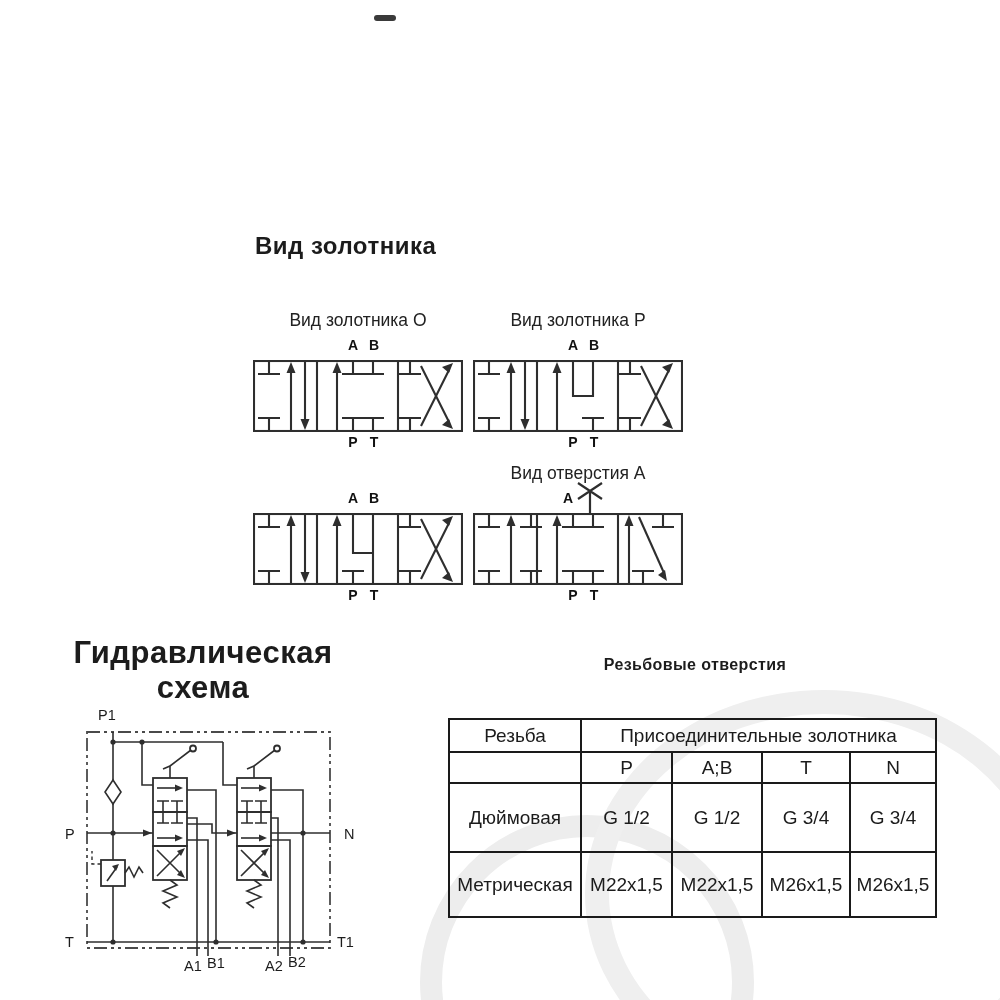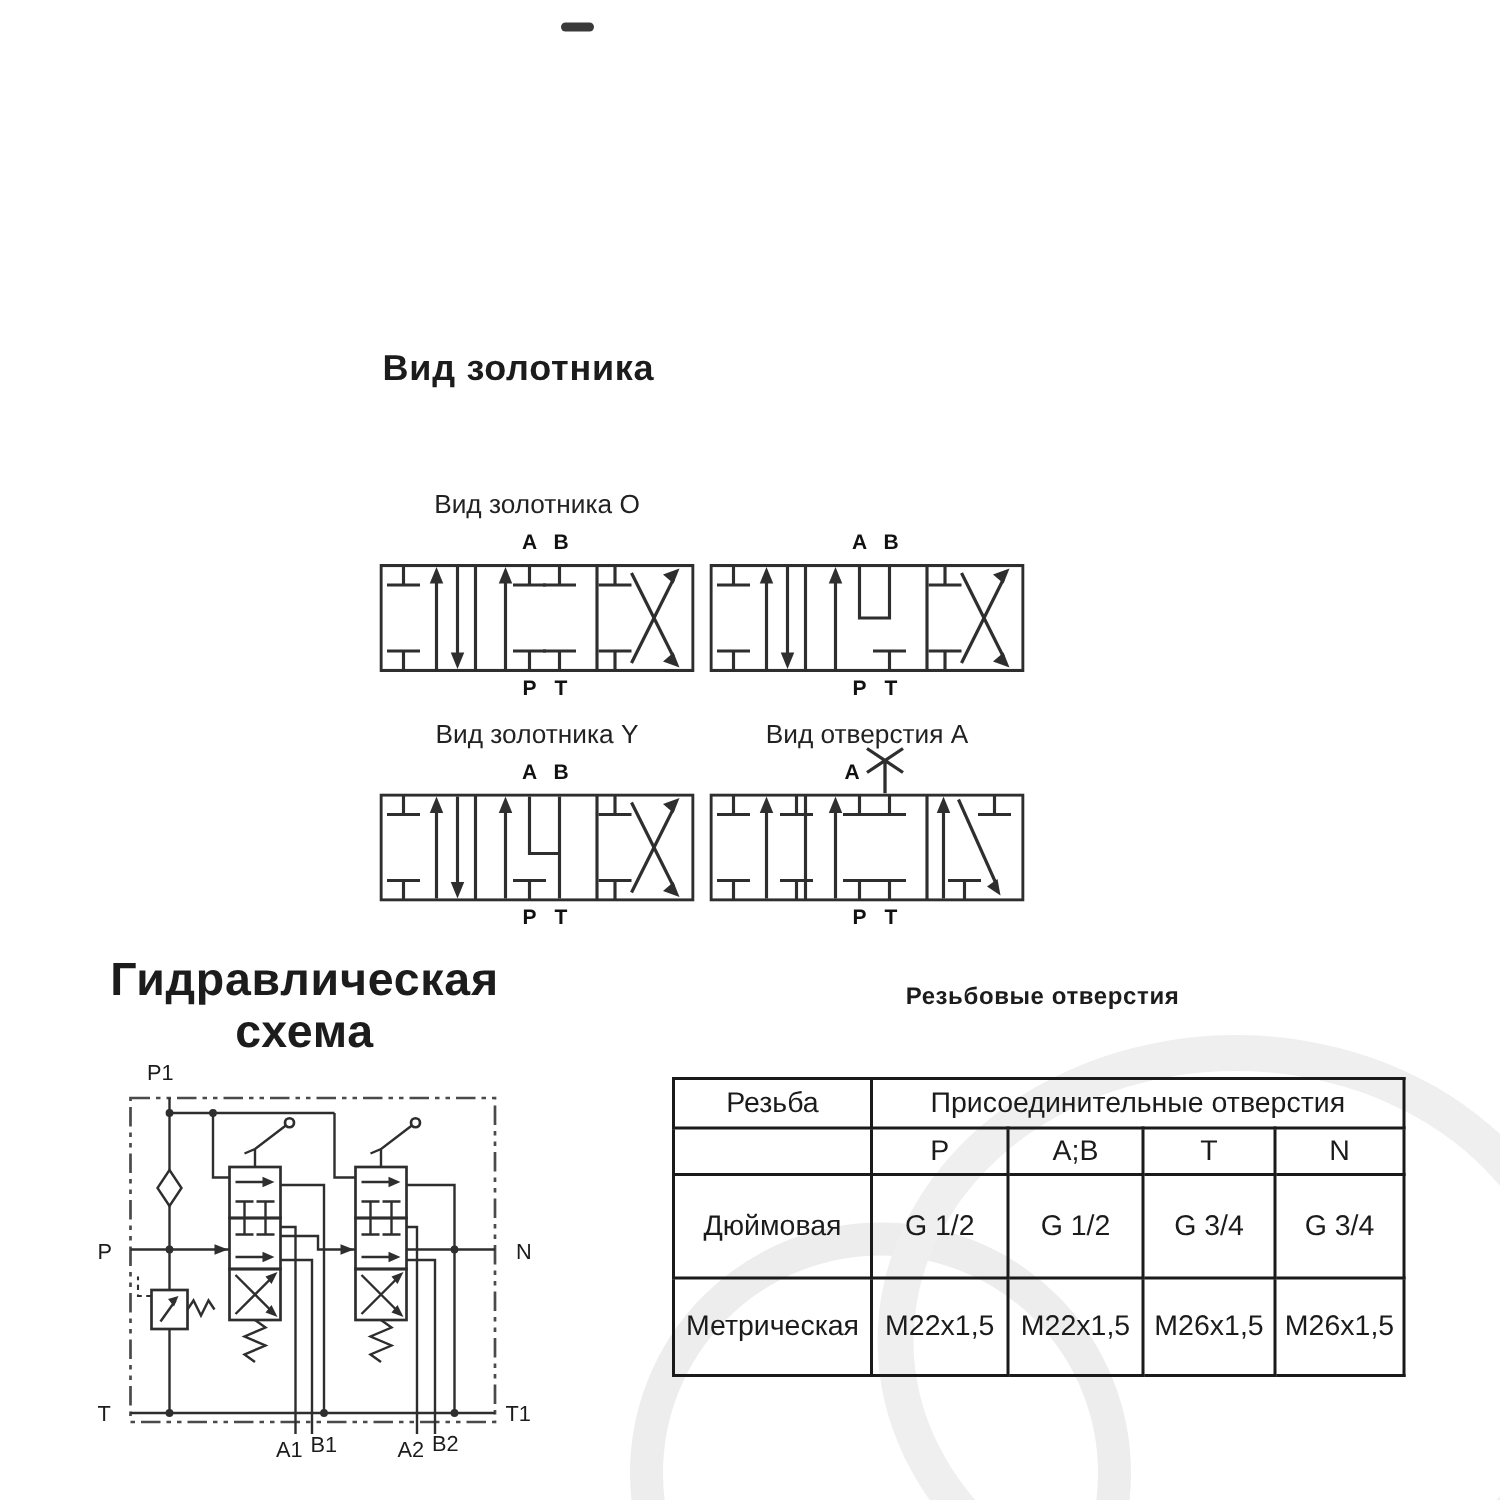--- a/index.html
+++ b/index.html
@@ -10,21 +10,21 @@
   }
   .abs{position:absolute;}
   
   .wm{position:absolute;border-radius:50%;z-index:0;}
   
   .h-main{font-weight:bold;font-size:24px;letter-spacing:.5px;text-align:left;z-index:2;}
   .h-big{font-weight:bold;font-size:31px;line-height:1.12;text-align:center;letter-spacing:.5px;z-index:2;}
   .h-table{font-weight:bold;font-size:16px;text-align:center;letter-spacing:.4px;z-index:2;}
   .top-dash{position:absolute;left:374px;top:15px;width:22px;height:6px;background:#3a3a3a;border-radius:3px;z-index:2;}
   
-  .valve-card{position:absolute;width:210px;height:150px;z-index:2;margin-top:16px;}
+  .valve-card{position:absolute;width:210px;height:150px;z-index:2;}
   .valve-sub{position:absolute;left:-20px;top:0;width:250px;text-align:center;font-size:17.5px;color:#222;}
   .pl{position:absolute;font-size:14px;font-weight:bold;transform:translateX(-50%);color:#111;}
   .pl.top{top:27px;}
   .pl.bot{top:124px;}
   .vsvg{position:absolute;left:0;top:50px;}
   .vsvg rect,.vsvg path{stroke:#2e2e2e;stroke-width:2.1;fill:none;}
   .vsvg polygon{fill:#2e2e2e;stroke:none;}
   .vsvg use{stroke:#2e2e2e;fill:#2e2e2e;}
   .plug-svg{position:absolute;left:117px;top:18px;transform:translateX(-50%);}
   .plug-svg path{stroke:#2e2e2e;stroke-width:2.2;fill:none;}
@@ -96,20 +96,21 @@
     <path d="M168 66 L196 10"></path>
       <polygon points="200,3 189,7 196,13"></polygon>
     <path d="M168 6 L196 62"></path>
       <polygon points="200,69 189,65 196,59"></polygon>
   </svg>
   <div class="pl bot" style="left:100px;">P</div>
   <div class="pl bot" style="left:121px;">T</div>
 </div>
 
 <div class="valve-card" style="left:473px;top:310px;">
+  <div class="valve-sub">Вид золотника P</div>
   <div class="pl top" style="left:100px;">A</div>
   <div class="pl top" style="left:121px;">B</div>
   <svg class="vsvg" width="210" height="72" viewBox="0 0 210 72">
     <rect x="1" y="1" width="208" height="70"></rect>
     <path d="M64 1 V71 M145 1 V71"></path>
     <use href="#pt-top" x="16"></use>
       <use href="#pt-bot" x="16"></use>
     <use href="#fl-up" x="38"></use>
       <use href="#fl-dn" x="52"></use>
     <use href="#fl-up" x="84"></use>
@@ -120,21 +121,20 @@
     <path d="M168 66 L196 10"></path>
       <polygon points="200,3 189,7 196,13"></polygon>
     <path d="M168 6 L196 62"></path>
       <polygon points="200,69 189,65 196,59"></polygon>
   </svg>
   <div class="pl bot" style="left:100px;">P</div>
   <div class="pl bot" style="left:121px;">T</div>
 </div>
 
 <div class="valve-card" style="left:253px;top:463px;">
-  <div class="valve-sub">Вид золотника Y</div>
   <div class="pl top" style="left:100px;">A</div>
   <div class="pl top" style="left:121px;">B</div>
   <svg class="vsvg" width="210" height="72" viewBox="0 0 210 72">
     <rect x="1" y="1" width="208" height="70"></rect>
     <path d="M64 1 V71 M145 1 V71"></path>
     <use href="#pt-top" x="16"></use>
       <use href="#pt-bot" x="16"></use>
     <use href="#fl-up" x="38"></use>
       <use href="#fl-dn" x="52"></use>
     <use href="#fl-up" x="84"></use>
@@ -269,21 +269,21 @@
   <text x="228" y="267">B2</text>
 </svg>
 
 <div class="abs h-table" style="left:450px;top:656px;width:490px;">Резьбовые отверстия</div>
 
 <div class="tbl-wrap">
   <table class="tbl">
     <tbody>
         <tr class="r1">
       <td class="c1">Резьба</td>
-      <td colspan="4">Присоединительные отверстия</td>
+      <td colspan="4">Присоединительные золотника</td>
     </tr>
     <tr class="r2">
       <td class="c1"></td>
       <td class="c2">P</td>
       <td class="c3">A;B</td>
       <td class="c4">T</td>
       <td class="c5">N</td>
     </tr>
     <tr class="r3">
       <td class="c1">Дюймовая</td>

